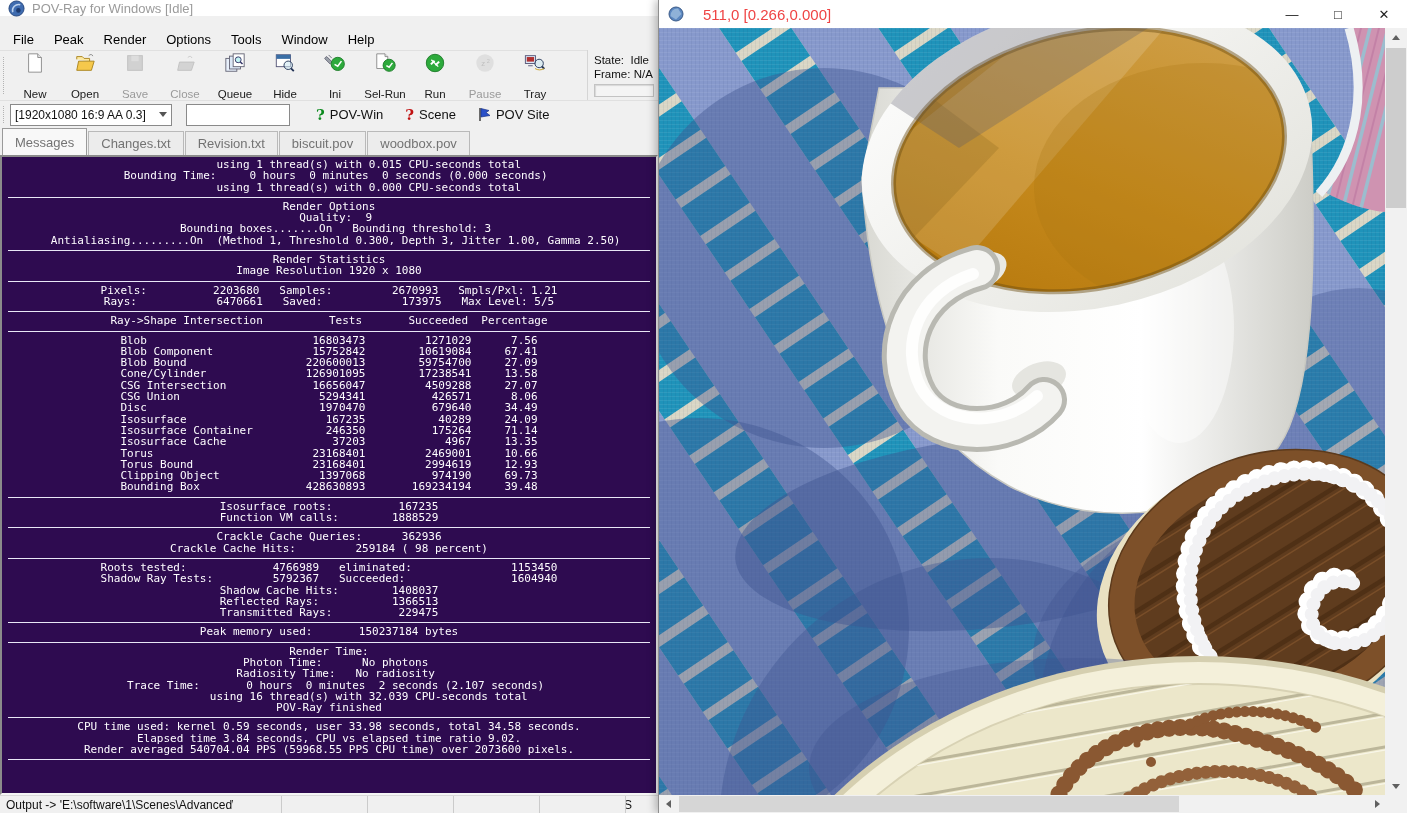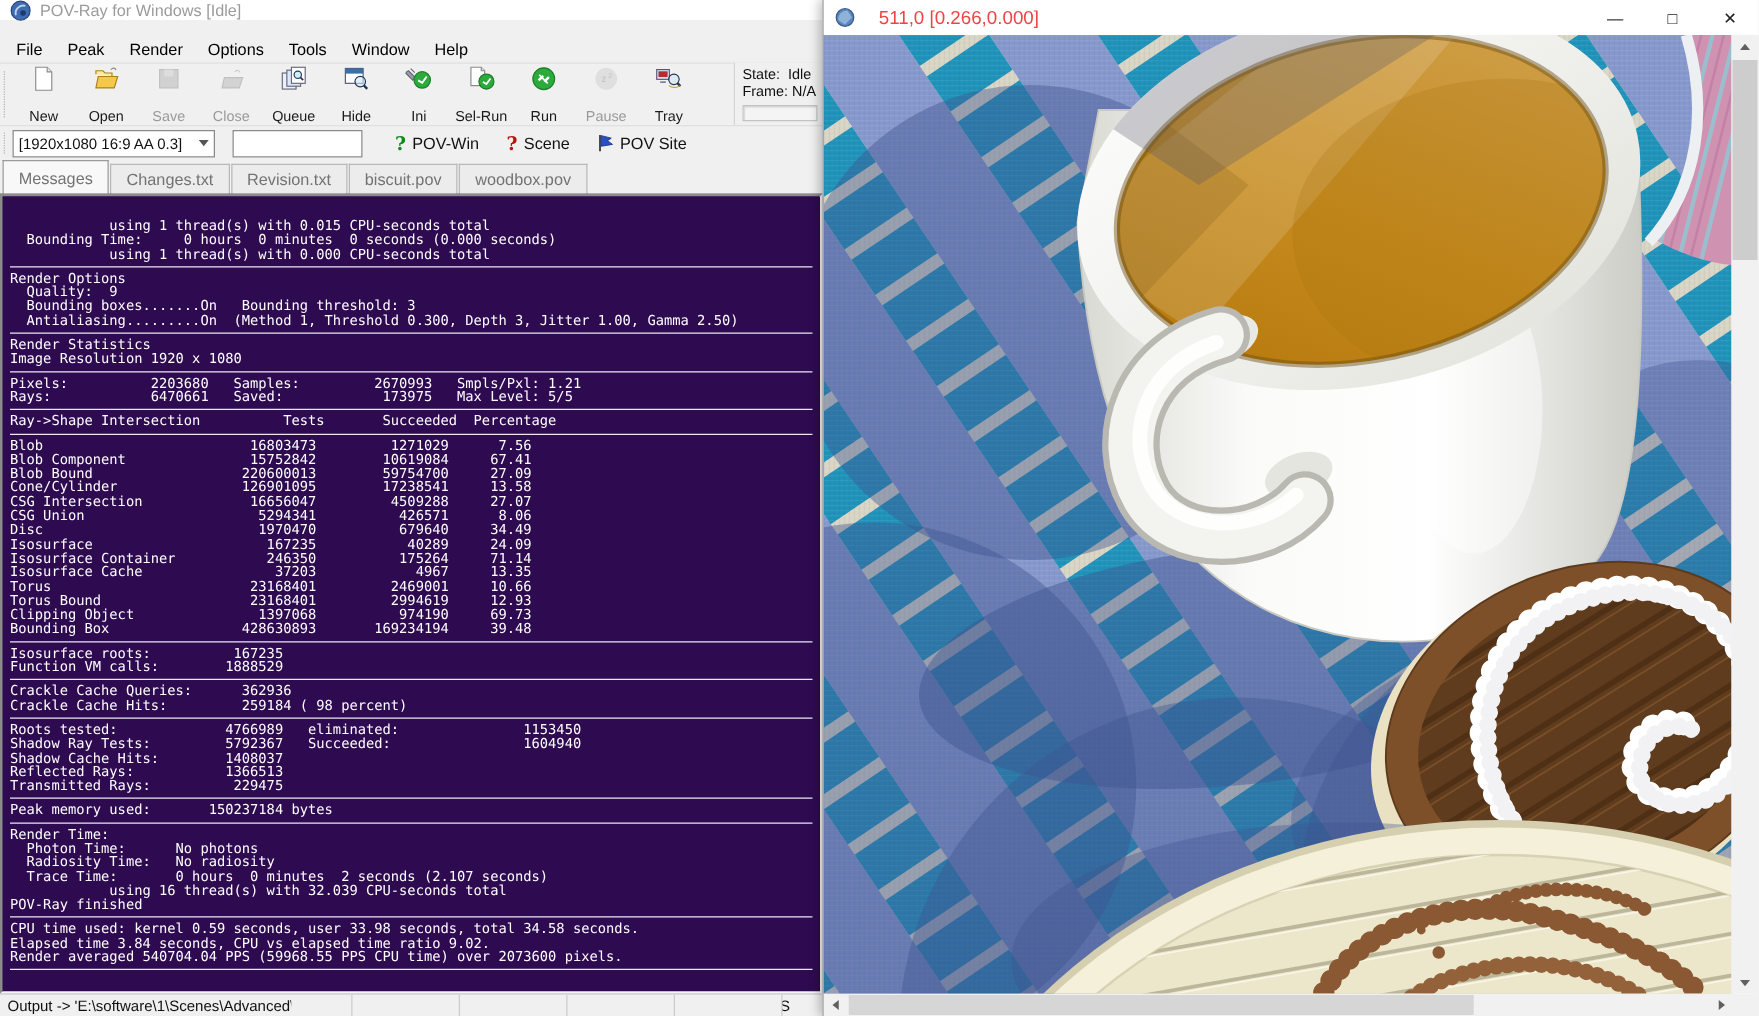--- a/index.html
+++ b/index.html
@@ -37,21 +37,21 @@
   .help-link { display:flex; align-items:center; gap:5px; font-size:13px; color:#111; cursor:default; }
   .q-ico { font-weight:bold; font-size:15px; font-family:"DejaVu Serif",serif; }
   .q-green { color:#0c8a1e; }
   .q-red { color:#c01010; }
   .flag-ico svg { width:13px; height:15px; display:block; }
 
   .tabsbar { position:absolute; left:0; top:128px; width:100%; height:27px; background:#f0f0f0; display:flex; align-items:flex-end; padding-left:2px; }
   .tab { font-size:13px; color:#737373; padding:4px 12px 5px; border:1px solid #b9b9b9; border-bottom:none; background:#ececec; margin-right:1px; position:relative; top:1px; cursor:default; }
   .tab.active { background:#f8f8f8; border-color:#9a9a9a; padding-top:6px; top:0; }
 
-  .messages { position:absolute; left:0; top:155px; width:658px; height:640px; background:#2e0b50; border:2px solid; border-color:#8b8b8b #f5f5f5 #f5f5f5 #8b8b8b; padding:18px 6px; overflow:hidden; }
+  .messages { position:absolute; left:0; top:155px; width:658px; height:640px; background:#2e0b50; border:2px solid; border-color:#8b8b8b #f5f5f5 #f5f5f5 #8b8b8b; padding:2px 6px; overflow:hidden;text-align:center; }
   .msg-line { font-family:"DejaVu Sans Mono",monospace; font-size:11px; line-height:11.3px; color:#fefdff; white-space:pre; }
   .msg-sep { border-top:1px solid #e9e7f6; margin:4px 0 3px; height:0; }
 
   .statusbar { position:absolute; left:0; top:795px; width:658px; height:18px; background:#f0f0f0; border-top:1px solid #d9d9d9; display:flex; align-items:center; font-size:12px; color:#111;gap:48px; }
   .sb-seg { height:100%; display:flex; align-items:center; padding:0 6px; white-space:nowrap; overflow:hidden; }
   .sb-seg + .sb-seg { border-left:1px solid #cbcbcb; }
   .sb-out { width:358px; }
   .sb-size { margin-left:14px; }
   .sb-empty { width:52px; }
   .sb-pps { flex:1; justify-content:flex-end; padding-right:26px; }

